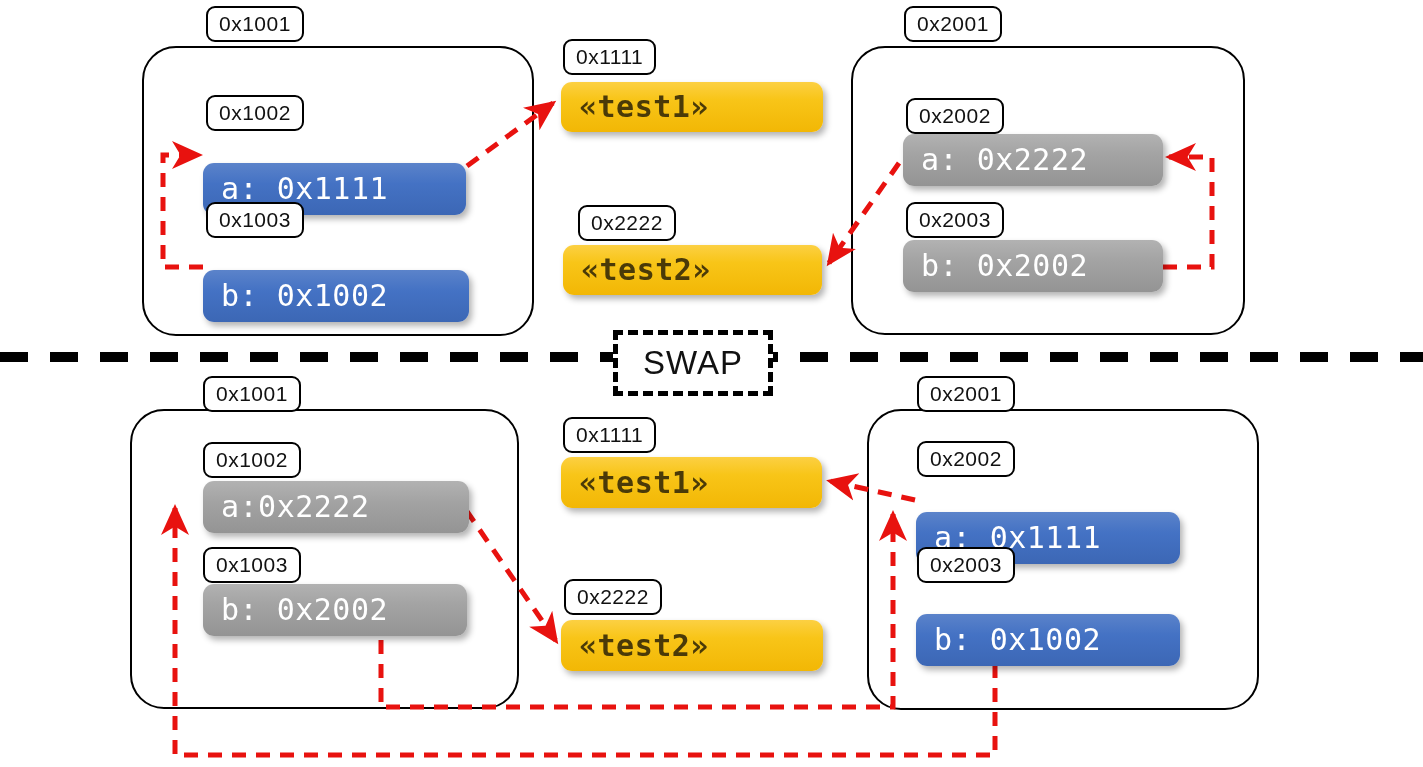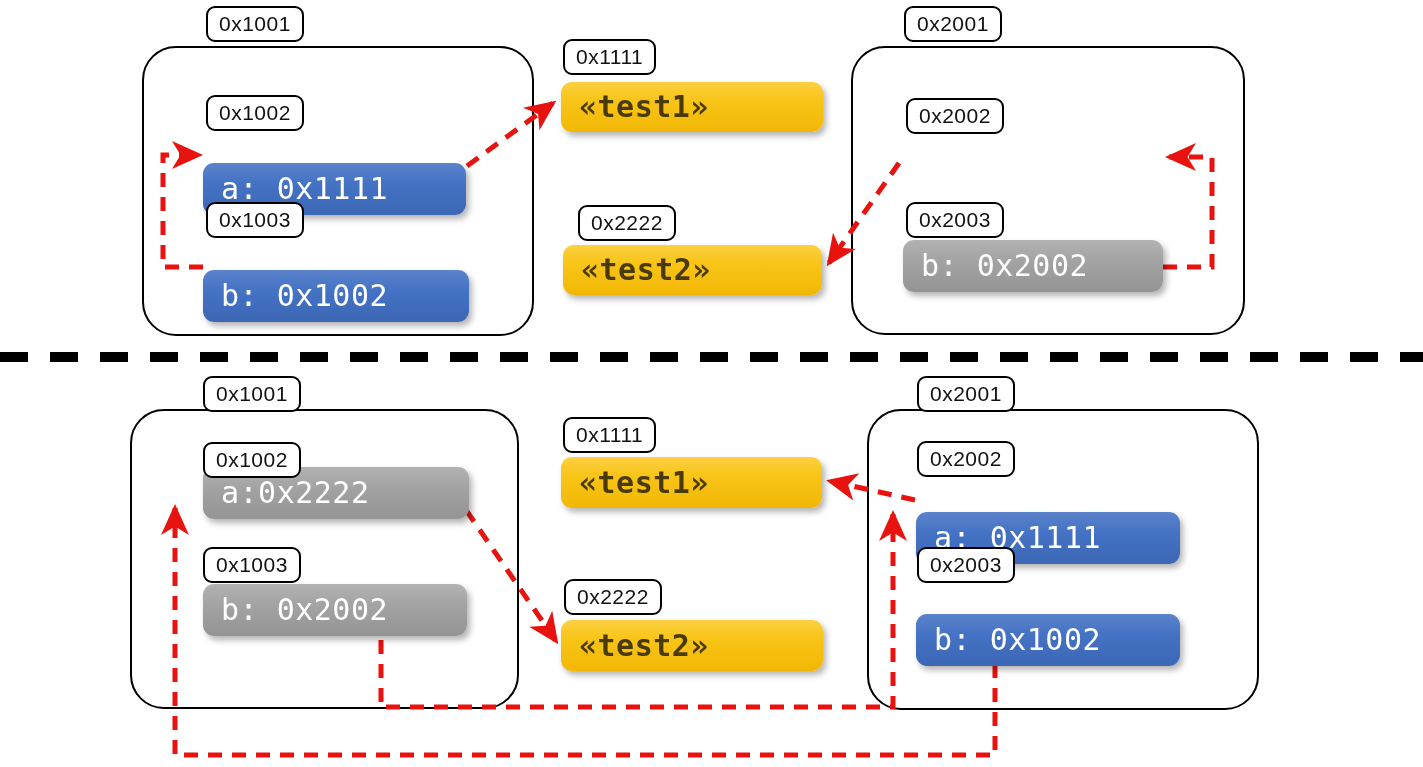--- a/index.html
+++ b/index.html
@@ -97,33 +97,35 @@
   <div class="addr" style="left:563px;top:39px;">0x1111</div>
   <div class="chip yellow" style="left:561px;top:82px;width:262px;height:50px;">«test1»</div>
 
   <div class="addr" style="left:578px;top:205px;">0x2222</div>
   <div class="chip yellow" style="left:563px;top:245px;width:259px;height:50px;">«test2»</div>
 
   <div class="scope" style="left:851px;top:46px;width:390px;height:285px;"></div>
   <div class="addr" style="left:904px;top:6px;">0x2001</div>
 
   <div class="addr" style="left:906px;top:98px;">0x2002</div>
+  <div class="chip gray" style="left:903px;top:134px;width:260px;height:52px;">a: 0x2222</div>
 
   <div class="addr" style="left:906px;top:202px;">0x2003</div>
   <div class="chip gray" style="left:903px;top:240px;width:260px;height:52px;">b: 0x2002</div>
 
   <svg class="overlay">
     <line x1="0" y1="357" x2="1423" y2="357" stroke="#000000" stroke-width="10" stroke-dasharray="28 22"></line>
   </svg>
+  <div class="swap" style="left:613px;top:330px;width:150px;height:56px;">SWAP</div>
 
   <div class="scope" style="left:130px;top:409px;width:385px;height:296px;"></div>
   <div class="addr" style="left:203px;top:376px;">0x1001</div>
 
   <div class="addr" style="left:203px;top:442px;">0x1002</div>
-  <div class="chip gray" style="left:203px;top:467px;width:266px;height:52px;">a:0x2222</div>
+  <div class="chip gray" style="left:203px;top:481px;width:266px;height:52px;">a:0x2222</div>
 
   <div class="addr" style="left:203px;top:547px;">0x1003</div>
   <div class="chip gray" style="left:203px;top:584px;width:264px;height:52px;">b: 0x2002</div>
 
   <div class="addr" style="left:563px;top:417px;">0x1111</div>
   <div class="chip yellow" style="left:561px;top:457px;width:261px;height:51px;">«test1»</div>
 
   <div class="addr" style="left:564px;top:579px;">0x2222</div>
   <div class="chip yellow" style="left:561px;top:620px;width:262px;height:51px;">«test2»</div>
 

